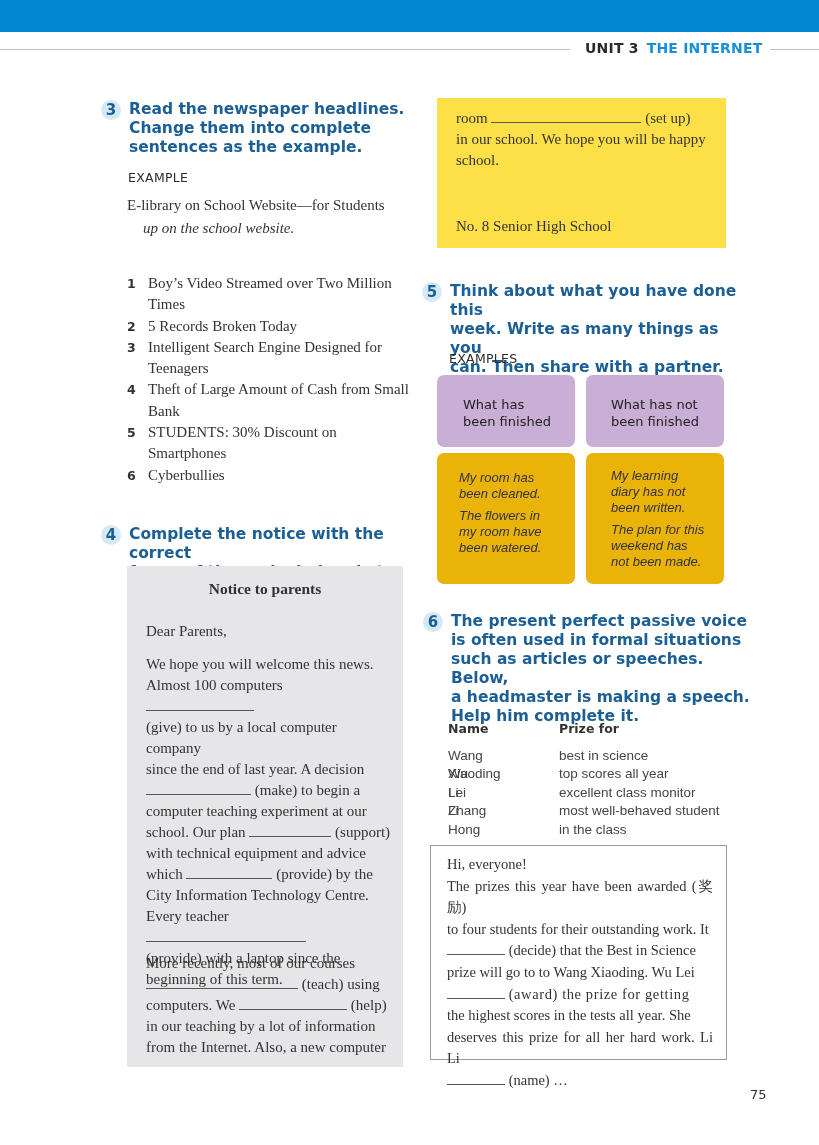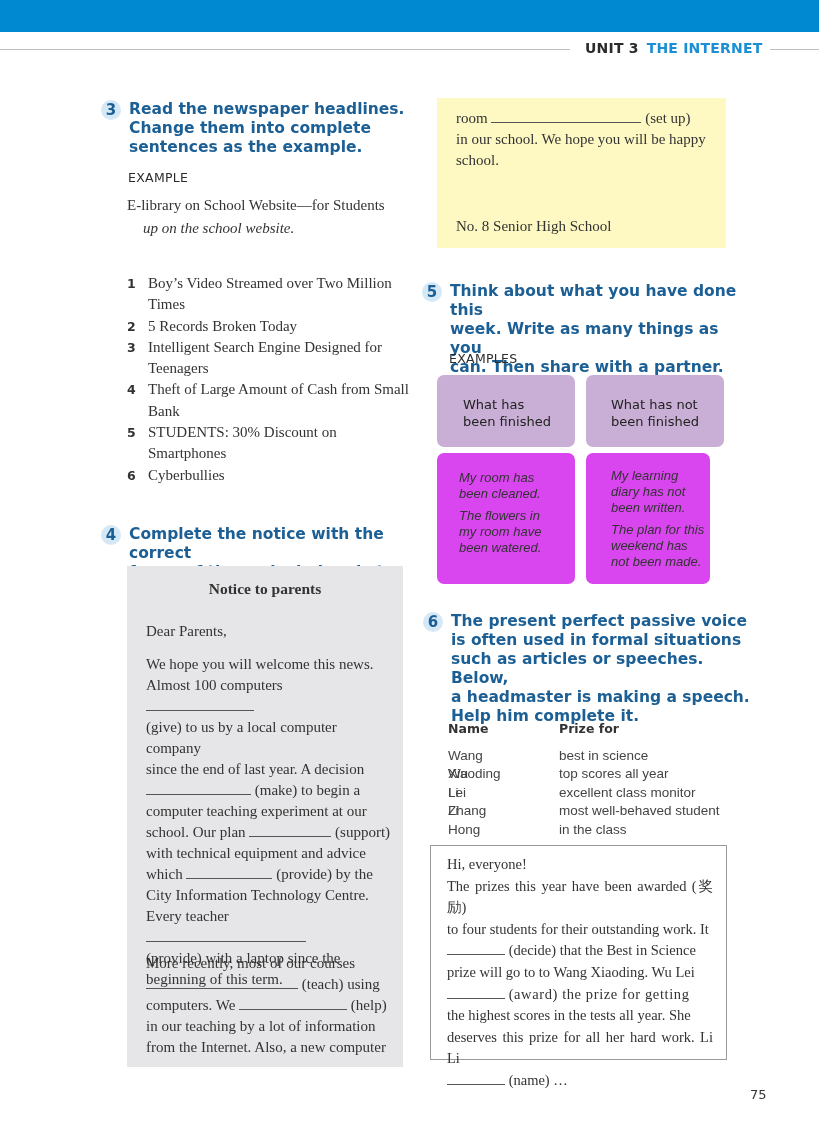--- a/index.html
+++ b/index.html
@@ -26,29 +26,29 @@
   .italic { font-style: italic; }
 
   .headline-list { position: absolute; left: 127px; top: 273px; width: 285px; margin: 0; padding: 0; list-style: none; }
   .headline-list li { position: relative; padding-left: 21px; font-size: 15px; line-height: 21.3px; }
   .headline-list .n { position: absolute; left: 0; top: 0; font-family: "DejaVu Sans", sans-serif; font-size: 12.5px; font-weight: bold; color: #333; }
 
   .notice {
     position: absolute; left: 127px; top: 566px; width: 276px; height: 501px; background: #e6e6e8;
   }
   .notice-right {
-    position: absolute; left: 437px; top: 98px; width: 289px; height: 150px; background: #fef9c3;
+    position: absolute; left: 437px; top: 98px; width: 289px; height: 150px; background: #fde047;
   }
   .notice-title { text-align: center; font-weight: bold; font-size: 15.5px; margin-top: 12px; }
   .npara { position: absolute; left: 19px; width: 245px; }
   .blank { display: inline-block; border-bottom: 1px solid #555; height: 14px; vertical-align: baseline; }
 
   .card { position: absolute; border-radius: 7px; }
   .card-purple { background: #c9aed6; }
-  .card-blue { background: #d946ef; }
+  .card-blue { background: #eab308; }
   .card-head { font-family: "DejaVu Sans", sans-serif; font-size: 13px; line-height: 17px; color: #222; }
   .card-body { font-family: "Liberation Sans", sans-serif; font-style: italic; font-size: 13px; line-height: 16px; color: #333; }
 
   .prize-table { position: absolute; left: 448px; top: 720px; font-family: "Liberation Sans", sans-serif; font-size: 13.5px; line-height: 18.5px; color: #444; }
   .prize-head { font-family: "DejaVu Sans", sans-serif; font-weight: bold; font-size: 12.5px; color: #333; }
   .prize-row { position: relative; height: 18.5px; }
   .prize-row .c1 { position: absolute; left: 0; }
   .prize-row .c2 { position: absolute; left: 111px; white-space: nowrap; }
 
   .speech-box {
@@ -176,21 +176,21 @@
 </div>
 <div class="card card-blue" style="left:437px; top:453px; width:138px; height:131px;">
   <div class="card-body" style="position:absolute; left:22px; top:17px;">
     <div>My room has</div>
     <div>been cleaned.</div>
     <div style="margin-top:6px;">The flowers in</div>
     <div>my room have</div>
     <div>been watered.</div>
   </div>
 </div>
-<div class="card card-blue" style="left:586px; top:453px; width:124px; height:131px;">
+<div class="card card-blue" style="left:586px; top:453px; width:138px; height:131px;">
   <div class="card-body" style="position:absolute; left:25px; top:15px;">
     <div>My learning</div>
     <div>diary has not</div>
     <div>been written.</div>
     <div style="margin-top:6px;">The plan for this</div>
     <div>weekend has</div>
     <div>not been made.</div>
   </div>
 </div>
 

